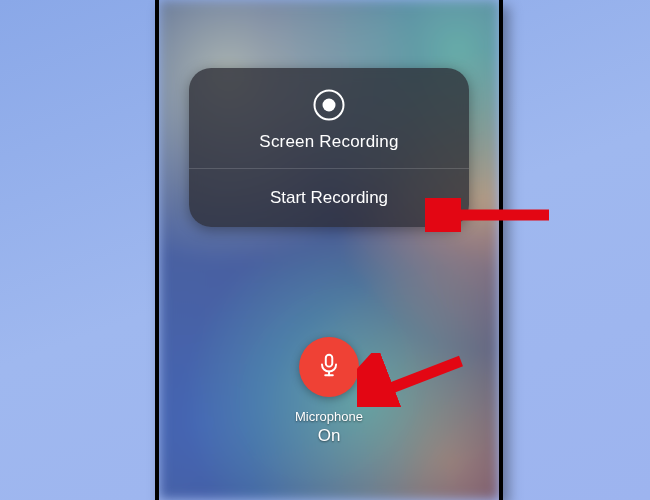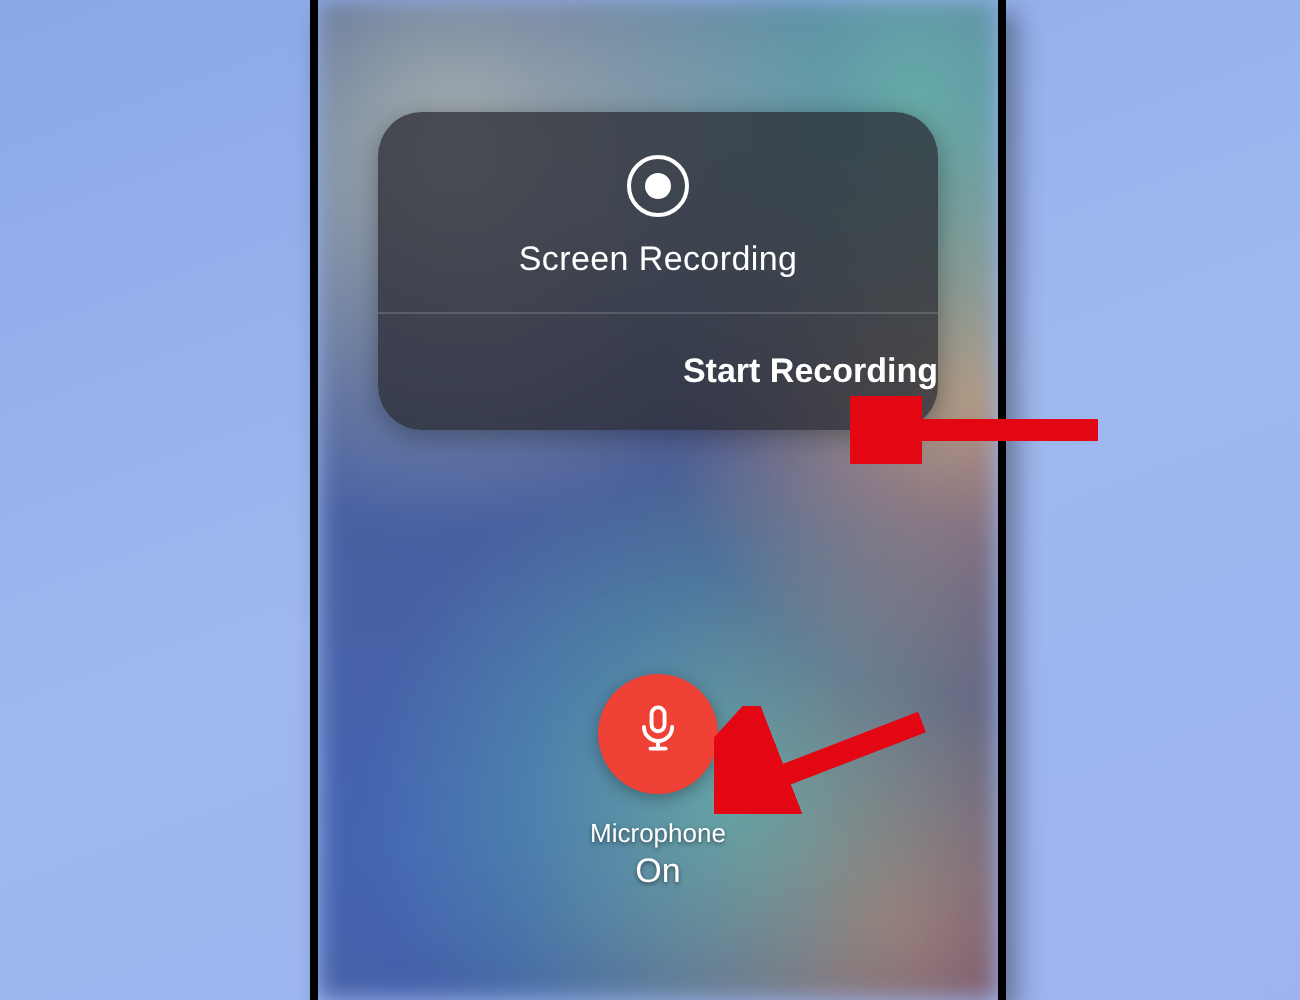--- a/index.html
+++ b/index.html
@@ -7,27 +7,27 @@
   .phone{position:absolute;left:155px;top:0;width:340px;height:500px;border-left:4px solid #000;border-right:4px solid #000;box-shadow:6px 6px 12px rgba(0,0,0,.35);overflow:hidden}
   .blur{position:absolute;inset:0;background:
     radial-gradient(circle at 20% 15%,rgba(255,255,205,.55),transparent 38%),
     radial-gradient(circle at 88% 10%,rgba(135,235,185,.55),transparent 36%),
     radial-gradient(circle at 95% 40%,rgba(255,180,120,.6),transparent 34%),
     radial-gradient(circle at 60% 80%,rgba(105,215,185,.55),transparent 40%),
     radial-gradient(circle at 12% 85%,rgba(70,105,185,.7),transparent 44%),
     radial-gradient(circle at 85% 92%,rgba(250,130,95,.55),transparent 36%),
     linear-gradient(135deg,#3a4f86 0%,#4c5f96 30%,#4a5a8d 60%,#2f3f72 100%);
     filter:blur(6px) saturate(1.1)}
-  .panel{position:absolute;left:30px;top:56px;width:280px;border-radius:22px;background:rgba(40,40,48,.74);backdrop-filter:blur(6px);box-shadow:0 3px 14px rgba(0,0,0,.35);overflow:hidden}
+  .panel{position:absolute;left:30px;top:68px;width:280px;border-radius:22px;background:rgba(40,40,48,.74);backdrop-filter:blur(6px);box-shadow:0 3px 14px rgba(0,0,0,.35);overflow:hidden}
   .panel-top{display:flex;flex-direction:column;align-items:center;padding:20px 0 16px}
   .rec-icon{width:34px;height:34px;margin-bottom:10px}
   .rec-icon svg{width:100%;height:100%}
   .title{color:#fff;font-size:17px;font-weight:500;letter-spacing:.2px}
   .div{height:1px;background:rgba(255,255,255,.15);margin:0}
-  .start{cursor:pointer;text-align:right;color:#fff;font-size:17px;font-weight:700;padding:19px 0}
+  .start{cursor:pointer;text-align:center;color:#fff;font-size:17px;font-weight:400;padding:19px 0}
   .mic{position:absolute;left:50%;transform:translateX(-50%);bottom:54px;display:flex;flex-direction:column;align-items:center}
   .mic-btn{width:60px;height:60px;border-radius:50%;background:#ef4135;display:flex;align-items:center;justify-content:center;cursor:pointer;box-shadow:0 2px 8px rgba(0,0,0,.3)}
   .mic-btn svg{width:26px;height:26px}
   .mic-label{color:#fff;font-size:13px;font-weight:400;margin-top:12px;line-height:1.25;text-shadow:0 1px 2px rgba(0,0,0,.5)}
   .mic-status{color:#fff;font-size:17px;font-weight:300;text-align:center;line-height:1.25;text-shadow:0 1px 2px rgba(0,0,0,.5)}
   
   .arrow{position:absolute;pointer-events:none}
   .arrow svg{display:block}
 </style>
 </head>

